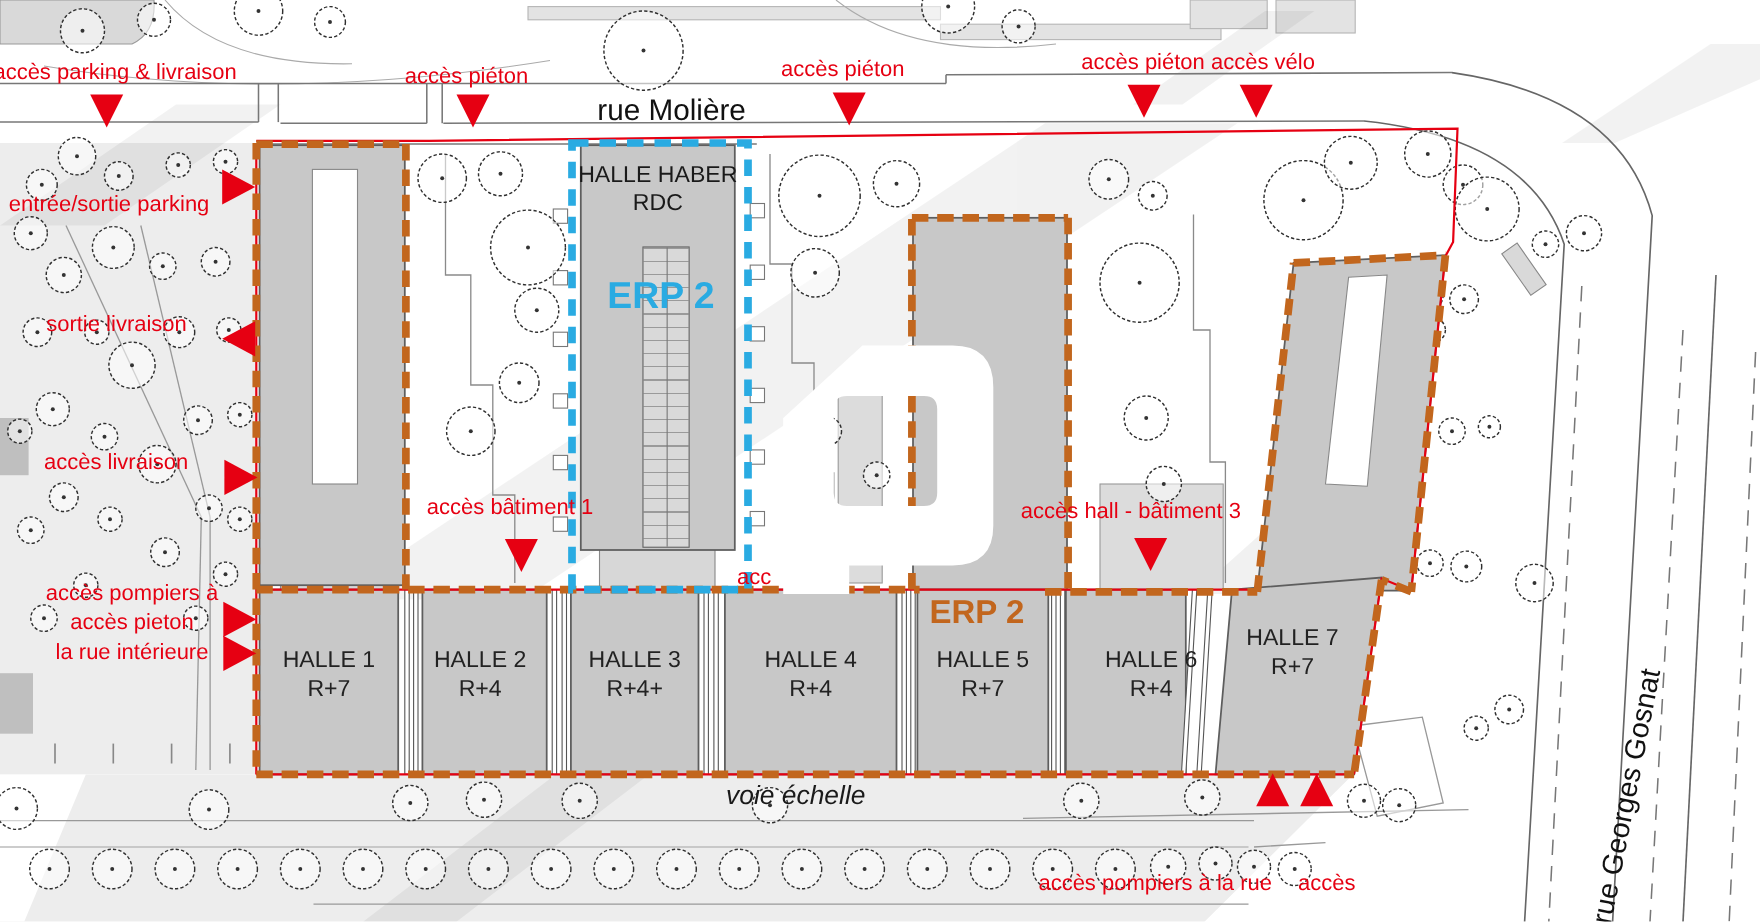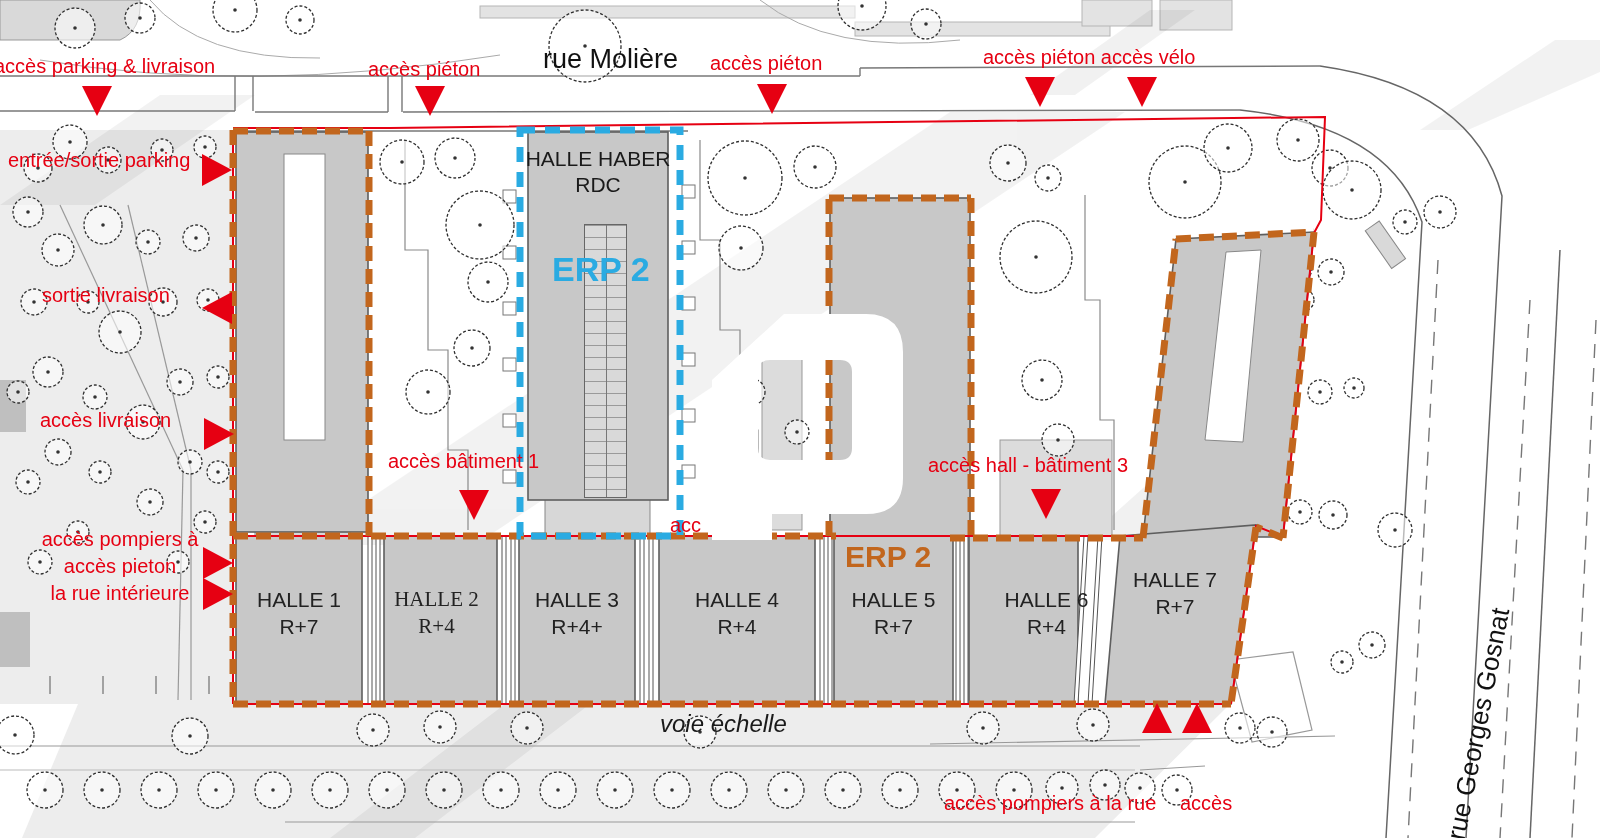--- a/index.html
+++ b/index.html
@@ -8,21 +8,21 @@
   }
   html,body{margin:0;padding:0;background:#fff;}
   #plan{position:relative;width:1600px;height:838px;overflow:hidden;
         font-family:"Liberation Sans",sans-serif;background:#fff;}
   #base,#overlay{position:absolute;left:0;top:0;}
   #overlay{z-index:60;pointer-events:none;}
   .labels{position:absolute;left:0;top:0;width:1600px;height:838px;z-index:50;}
   .lab{position:absolute;white-space:nowrap;}
   .rlab{color:var(--red);font-size:20px;}
   .blk{color:#1a1a1a;}
-  .street{font-size:27px;color:#111;}
+  .street{font-size:27px;color:#111;margin-top:41px;}
   .hall-label{position:absolute;text-align:center;color:#222;font-size:21px;line-height:27px;}
   .zone2{position:absolute;text-align:center;color:#1a1a1a;font-size:21px;line-height:26px;}
   .erp{font-weight:bold;}
   .erp-blue{color:var(--blue);font-size:34px;}
   .erp-orange{color:var(--orange);font-size:30px;}
   .multiline{white-space:nowrap;text-align:center;}
   .gosnat{font-size:26px;color:#111;transform-origin:0 50%;transform:rotate(-79deg);}
   .stairs{position:absolute;left:584px;top:224px;width:43px;height:274px;z-index:20;
     background:repeating-linear-gradient(to bottom,#9a9a9a 0 1px,#d9d9d9 1px 12px);
     border:1px solid #666;box-sizing:border-box;}
@@ -423,21 +423,21 @@
 </svg>
 
 <div class="stairs"></div>
 
 <div class="labels">
   <div class="lab rlab" style="left:-6px;top:55px;">accès parking &amp; livraison</div>
   <div class="lab rlab" style="left:368px;top:58px;">accès piéton</div>
   <div class="lab street" style="left:543px;top:44px;">rue Molière</div>
   <div class="lab rlab" style="left:710px;top:52px;">accès piéton</div>
   <div class="lab rlab" style="left:983px;top:46px;">accès piéton accès vélo</div>
-  <div class="lab rlab" style="left:8px;top:149px;text-align:right;">entrée/sortie parking</div>
+  <div class="lab rlab" style="left:8px;top:175px;text-align:right;">entrée/sortie parking</div>
   <div class="lab rlab" style="left:42px;top:284px;">sortie livraison</div>
   <div class="lab rlab" style="left:40px;top:409px;">accès livraison</div>
 
   <div class="lab rlab multiline" style="left:20px;top:526px;width:200px;line-height:27px;">
     <div>accès pompiers à</div>
     <div>accès pieton</div>
     <div>la rue intérieure</div>
   </div>
 
   <div class="lab rlab" style="left:388px;top:450px;">accès bâtiment 1</div>
@@ -448,21 +448,21 @@
     <div>HALLE HABER</div>
     <div>RDC</div>
   </div>
   <div class="lab erp erp-blue" style="left:552px;top:250px;">ERP 2</div>
   <div class="lab erp erp-orange" style="left:845px;top:540px;">ERP 2</div>
 
   <div class="hall-label" style="left:236px;top:586px;width:126px;">
     <div>HALLE 1</div>
     <div>R+7</div>
   </div>
-  <div class="hall-label" style="left:384px;top:586px;width:105px;font-family:Liberation Serif, serif;">
+  <div class="hall-label" style="left:384px;top:586px;width:105px;">
     <div>HALLE 2</div>
     <div>R+4</div>
   </div>
   <div class="hall-label" style="left:519px;top:586px;width:116px;">
     <div>HALLE 3</div>
     <div>R+4+</div>
   </div>
   <div class="hall-label" style="left:659px;top:586px;width:156px;">
     <div>HALLE 4</div>
     <div>R+4</div>

